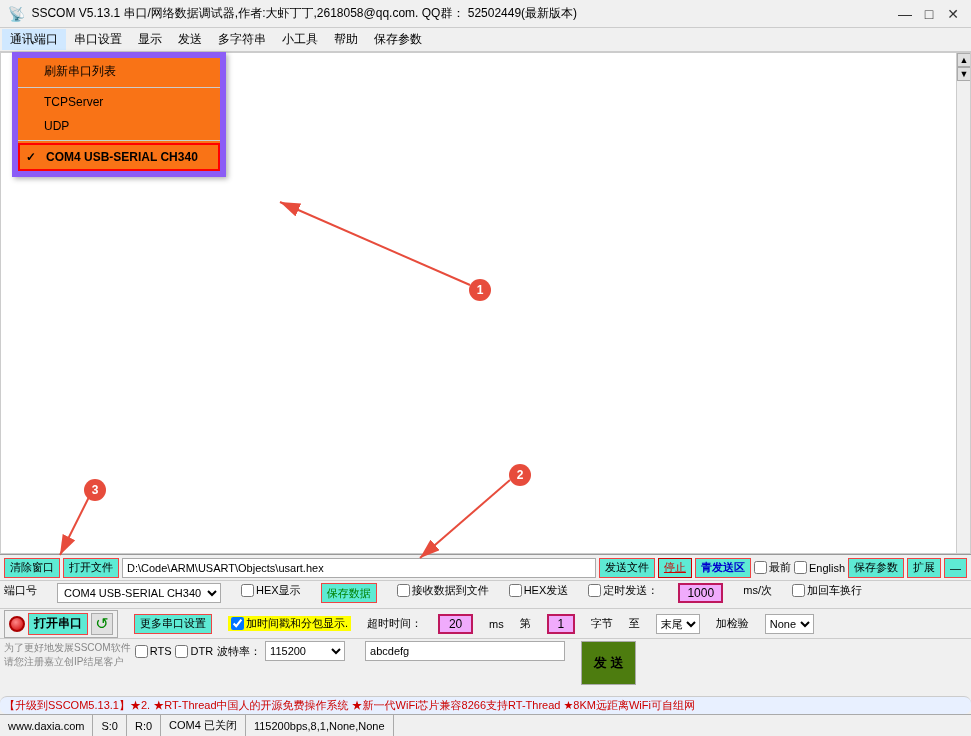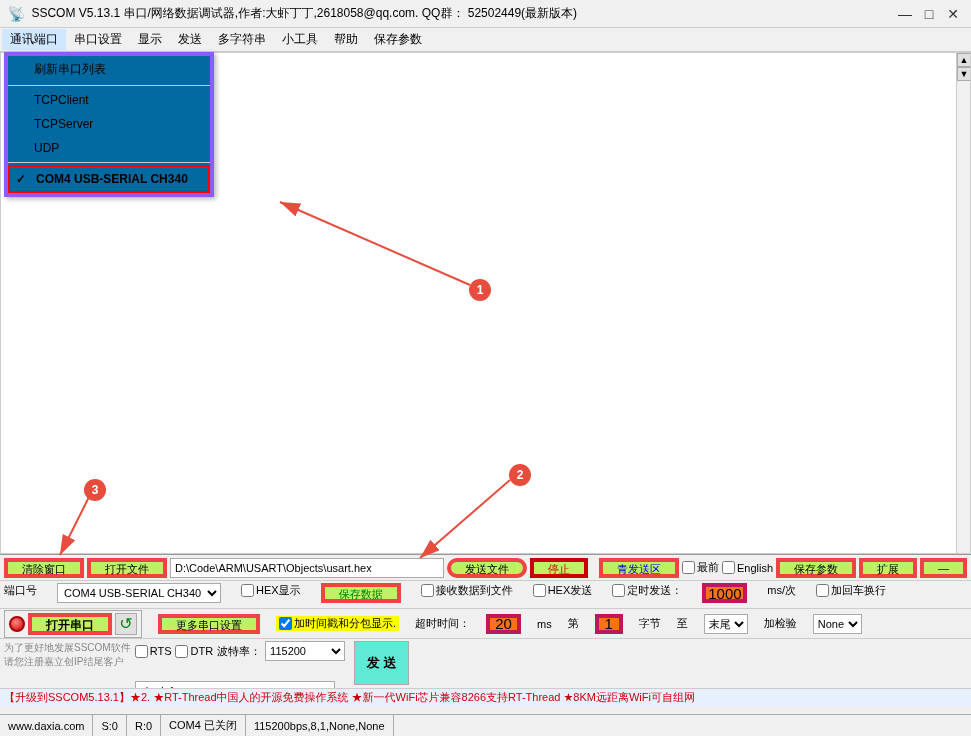--- a/index.html
+++ b/index.html
@@ -60,23 +60,23 @@
       font-size: 12px;
       color: #000;
       white-space: nowrap;
     }
     .menu-item.active { background: #d0e8ff; }
 
     
     .dropdown-menu {
       position: absolute;
       top: 52px;
-      left: 4px;
-      background: #0369a1;
-      border: 4px solid #8b5cf6;
+      left: 12px;
+      background: #f97316;
+      border: 6px solid #8b5cf6;
       box-shadow: 2px 2px 5px rgba(0,0,0,0.3);
       z-index: 100;
       min-width: 200px;
     }
     .dropdown-item {
       padding: 5px 20px 5px 26px;
       cursor: pointer;
       font-size: 12px;
       color: #000;
       position: relative;
@@ -241,34 +241,34 @@
       display: flex;
       align-items: center;
       padding: 2px 4px;
       gap: 3px;
       border-bottom: 1px solid #ccc;
       background: #f0f0f0;
     }
 
     .small-btn {
       height: 20px;
-      padding: 0 14px;
-      border: 4px solid #ef4444;
-      background: #bef264;
+      padding: 0 5px;
+      border: 1px solid #ef4444;
+      background: #5eead4;
       cursor: pointer;
       font-size: 11px;
       white-space: nowrap;
     }
 
     .num-input {
       width: 40px;
       height: 20px;
-      border: 4px solid #be185d;
-      background: #f97316;
-      font-size: 15px;
+      border: 2px solid #be185d;
+      background: #f0abfc;
+      font-size: 12px;
       padding: 0 2px;
       text-align: center;
     }
 
     .select-sm {
       height: 20px;
       border: 1px solid #aaa;
       background: white;
       font-size: 11px;
     }
@@ -310,21 +310,21 @@
 
     .red-circle-indicator {
       width: 16px;
       height: 16px;
       border-radius: 50%;
       background: radial-gradient(circle at 40% 35%, #ff8888, #cc0000);
       border: 2px solid #aa0000;
       display: inline-block;
     }
 
-    .send-file-btn { color: #000; border-radius: 10px; }
+    .send-file-btn { color: #000; }
     .stop-btn { color: #cc0000; border-color: #cc0000; }
     .qingfa-btn { color: #0000cc; font-weight: bold; }
   </style>
 </head>
 <body>
 
 <div class="title-bar">
   <div class="title-bar-left">
     <span style="font-size:14px;">📡</span>
     <span style="font-size:12px;">SSCOM V5.13.1 串口/网络数据调试器,作者:大虾丁丁,2618058@qq.com. QQ群： 52502449(最新版本)</span>
@@ -343,21 +343,20 @@
   <div class="menu-item">发送</div>
   <div class="menu-item">多字符串</div>
   <div class="menu-item">小工具</div>
   <div class="menu-item">帮助</div>
   <div class="menu-item">保存参数</div>
 </div>
 
 <div class="dropdown-menu">
   <div class="dropdown-item">刷新串口列表</div>
   <div class="dropdown-separator"></div>
-  <div class="dropdown-item">TCPClient</div>
   <div class="dropdown-item">TCPServer</div>
   <div class="dropdown-item">UDP</div>
   <div class="dropdown-separator"></div>
   <div class="dropdown-item selected">COM4 USB-SERIAL CH340</div>
 </div>
 
 <div class="main-area" style="bottom: 182px;">
   <div class="scrollbar-thumb">
     <div class="scrollbar-up">▲</div>
     <div style="flex:1;"></div>
@@ -366,21 +365,21 @@
 </div>
 
 <div style="position:absolute; bottom:42px; left:0; right:0; height:140px; background:#f0f0f0; border-top:1px solid #999;">
 
   <div class="row1" style="border-bottom:1px solid #ccc; flex-wrap:nowrap; overflow:hidden;">
     <button class="small-btn">清除窗口</button>
     <button class="small-btn">打开文件</button>
     <input type="text" class="send-path-input" style="flex: 1 1 0%; min-width: 0px; height: 20px; font-size: 11px; border: 1px solid rgb(170, 170, 170); padding: 0px 4px;" value="D:\Code\ARM\USART\Objects\usart.hex">
     <button class="small-btn send-file-btn">发送文件</button>
     <button class="small-btn stop-btn" style="color:#cc0000;text-decoration:underline;">停止</button>
-    <button class="small-btn qingfa-btn" style="color:#0000cc; font-weight:normal;margin-left:8px;">青发送区</button>
+    <button class="small-btn qingfa-btn" style="color:#0000cc; font-weight:bold;">青发送区</button>
     <label class="toolbar-checkbox-label">
       <input type="checkbox" style="">
       <span>最前</span>
     </label>
     <label class="toolbar-checkbox-label">
       <input type="checkbox" style="">
       <span>English</span>
     </label>
     <button class="small-btn">保存参数</button>
     <button class="small-btn">扩展</button>
@@ -446,44 +445,44 @@
   </div>
 
   <div style="display:flex; align-items:flex-start; padding:2px 4px; gap:4px; background:#f0f0f0; height:52px;">
     <div style="display:flex; flex-direction:column; gap:2px; justify-content:flex-start;">
 
       <div style="font-size:10px; color:#888; line-height:1.4;">
         <div>为了更好地发展SSCOM软件</div>
         <div>请您注册嘉立创IP结尾客户</div>
       </div>
     </div>
-    <div style="display:flex; flex-direction:column; gap:20px;">
+    <div style="display:flex; flex-direction:row; gap:20px;">
       <div style="display:flex; align-items:center; gap:4px;">
         <label class="toolbar-checkbox-label">
           <input type="checkbox" style="">
           <span>RTS</span>
         </label>
         <label class="toolbar-checkbox-label">
           <input type="checkbox" style="">
           <span>DTR</span>
         </label>
         <span class="label-sm">波特率：</span>
         <select class="baud-combo">
           <option>115200</option>
         </select>
       </div>
       <div style="display:flex; align-items:center; gap:4px;">
         <input type="text" value="abcdefg" style="width: 200px; height: 20px; border: 1px solid rgb(170, 170, 170); font-size: 11px; padding: 0px 4px;">
       </div>
     </div>
-    <button style="height:44px; width:55px; border:1px solid #aaa; background:#5eead4; cursor:pointer; font-size:13px; font-weight:bold; margin-left:5px;">发 送</button>
-  </div>
-</div>
-
-<div class="upgrade-bar" style="bottom:30px;">
+    <button style="height:44px; width:55px; border:1px solid #aaa; background:#4d7c0f; cursor:pointer; font-size:13px; font-weight:bold; margin-left:12px;">发 送</button>
+  </div>
+</div>
+
+<div class="upgrade-bar" style="bottom:22px;border-radius:7px;">
   <span class="upgrade-text">【升级到SSCOM5.13.1】★2. ★RT-Thread中国人的开源免费操作系统 ★新一代WiFi芯片兼容8266支持RT-Thread ★8KM远距离WiFi可自组网</span>
 </div>
 
 <div class="status-bar" style="bottom:0;">
   <div class="status-item">www.daxia.com</div>
   <div class="status-item">S:0</div>
   <div class="status-item">R:0</div>
   <div class="status-item">COM4 已关闭</div>
   <div class="status-item">115200bps,8,1,None,None</div>
 </div>

